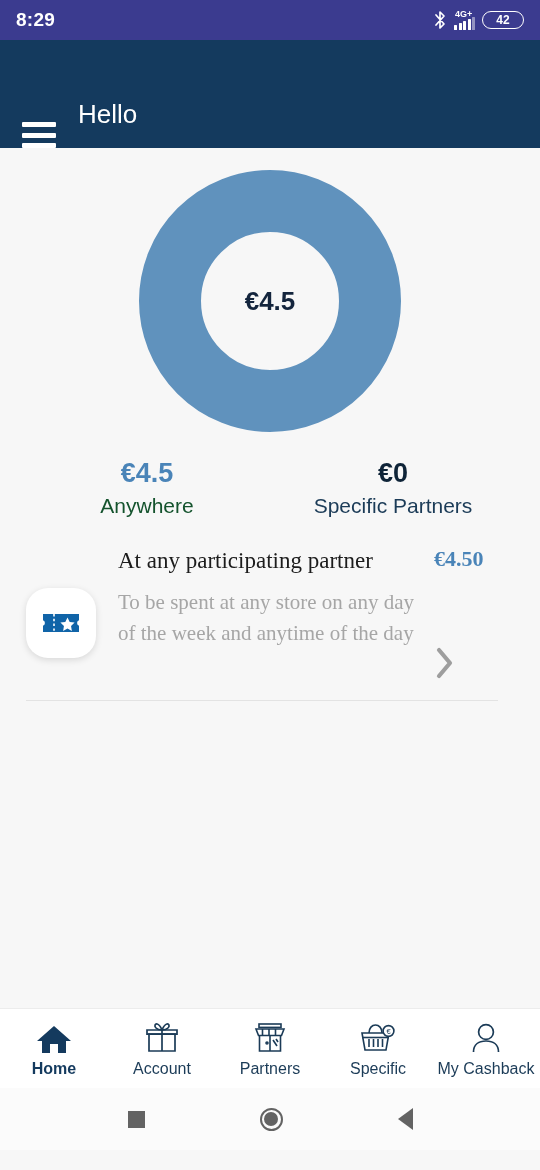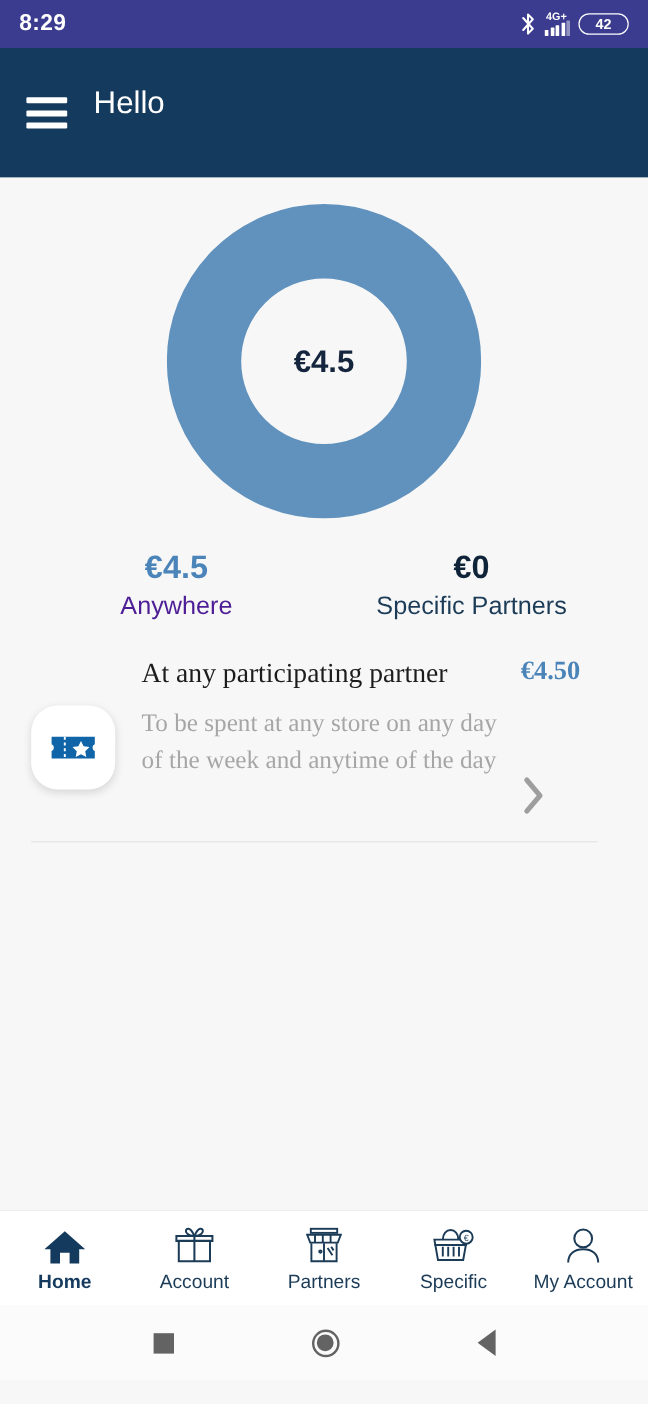--- a/index.html
+++ b/index.html
@@ -29,21 +29,21 @@
   .bars i:nth-child(3){height:9px} .bars i:nth-child(4){height:11px}
   .bars i:nth-child(5){height:13px; background:rgba(255,255,255,.45)}
   .battery {
     border:1.6px solid #fff; border-radius:9px; padding:1px 7px;
     font-size:12px; font-weight:bold; min-width:42px; text-align:center;
   }
 
   
   .appbar {
     height:108px; flex:0 0 108px; background:#143a5e;
-    display:flex; align-items:center; padding:0 22px; gap:22px;
+    display:flex; align-items:flex-end; padding:0 22px; gap:22px;
   }
   .hamburger { width:34px; height:26px; display:flex; flex-direction:column; justify-content:space-between; cursor:pointer; }
   .hamburger span { display:block; height:5px; background:#fff; border-radius:1px; }
   .greeting { color:#ffffff; font-size:26px; font-weight:400; margin-bottom:18px; }
 
   
   .content { flex:1 1 auto; background:#f7f7f7; position:relative; overflow:hidden; }
 
   .donut-wrap { display:flex; justify-content:center; padding-top:22px; }
   .donut { position:relative; width:262px; height:262px; }
@@ -51,21 +51,21 @@
   .donut-center {
     position:absolute; inset:0; display:flex; align-items:center; justify-content:center;
     font-size:26px; font-weight:bold; color:#14253d;
   }
 
   .legend { display:flex; margin-top:26px; padding:0 24px; }
   .legend-col { flex:1; text-align:center; }
   .legend-val { font-size:27px; font-weight:bold; line-height:1.15; }
   .legend-lbl { font-size:21px; margin-top:5px; }
   .legend-col.anywhere .legend-val { color:#4a84b8; }
-  .legend-col.anywhere .legend-lbl { color:#4c1d95; }
+  .legend-col.anywhere .legend-lbl { color:#14532d; }
   .legend-col.specific .legend-val { color:#0f2438; }
   .legend-col.specific .legend-lbl { color:#1b3b57; }
 
   
   .voucher-row { position:relative; margin-top:26px; padding:0 22px 0 0;font-family:Liberation Serif, serif; }
   .voucher-inner { display:flex; align-items:flex-start; padding-left:118px; padding-right:8px; }
   .voucher-badge {
     position:absolute; left:26px; top:44px;
     width:70px; height:70px; background:#fff; border-radius:22px;
     box-shadow:0 2px 7px rgba(0,0,0,.13);
@@ -251,21 +251,21 @@
 
     <div class="navitem">
       <span class="navicon">
         <svg width="34" height="32" viewBox="0 0 34 32">
           <g fill="none" stroke="#1b3b57" stroke-width="1.7">
             <circle cx="17" cy="10" r="7.4"></circle>
             <path d="M4.5 30 C4.5 22.5 10 19 17 19 C24 19 29.5 22.5 29.5 30"></path>
           </g>
         </svg>
       </span>
-      <span class="navlabel">My Account</span>
+      <span class="navlabel">My Cashback</span>
     </div>
 
   </div>
 
   <div class="sysbar">
     <span class="sys-sq"></span>
     <span class="sys-circ"></span>
     <span class="sys-tri"></span>
   </div>
 

